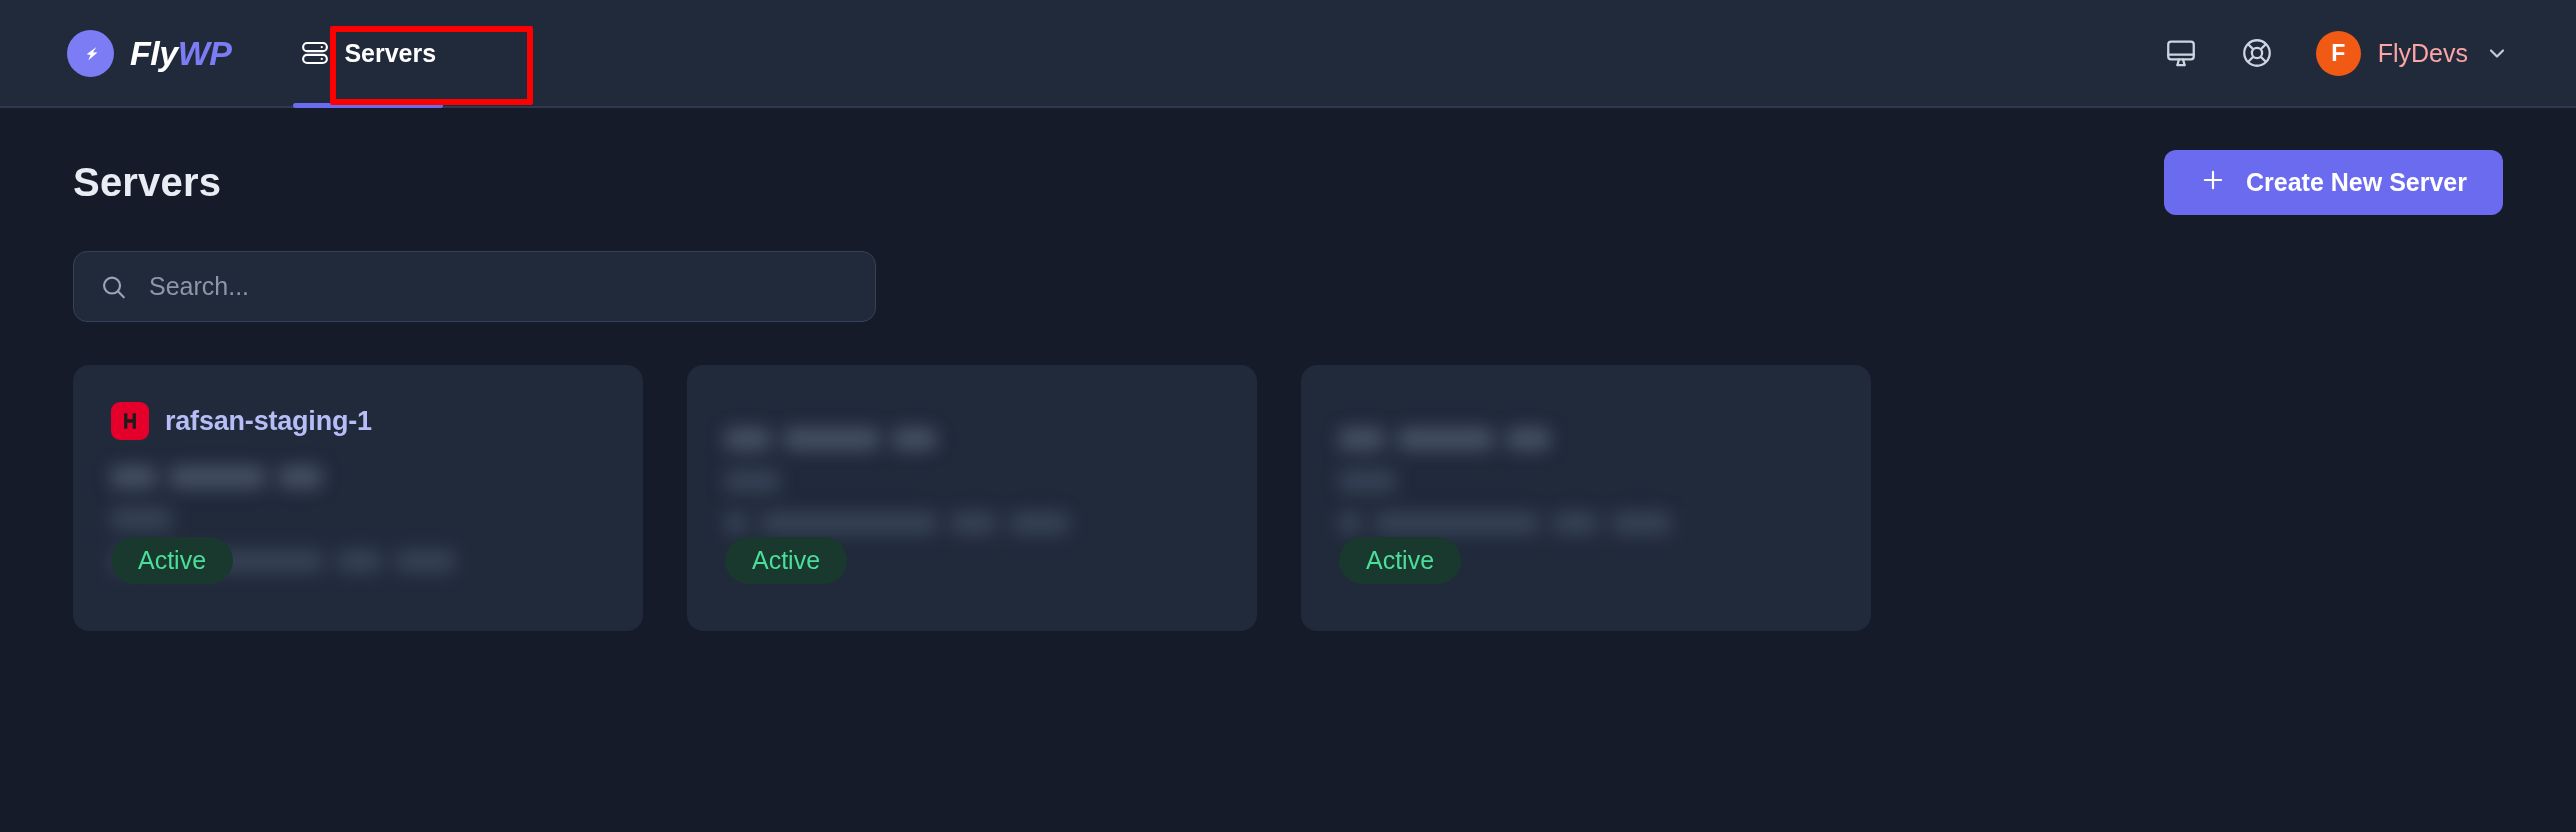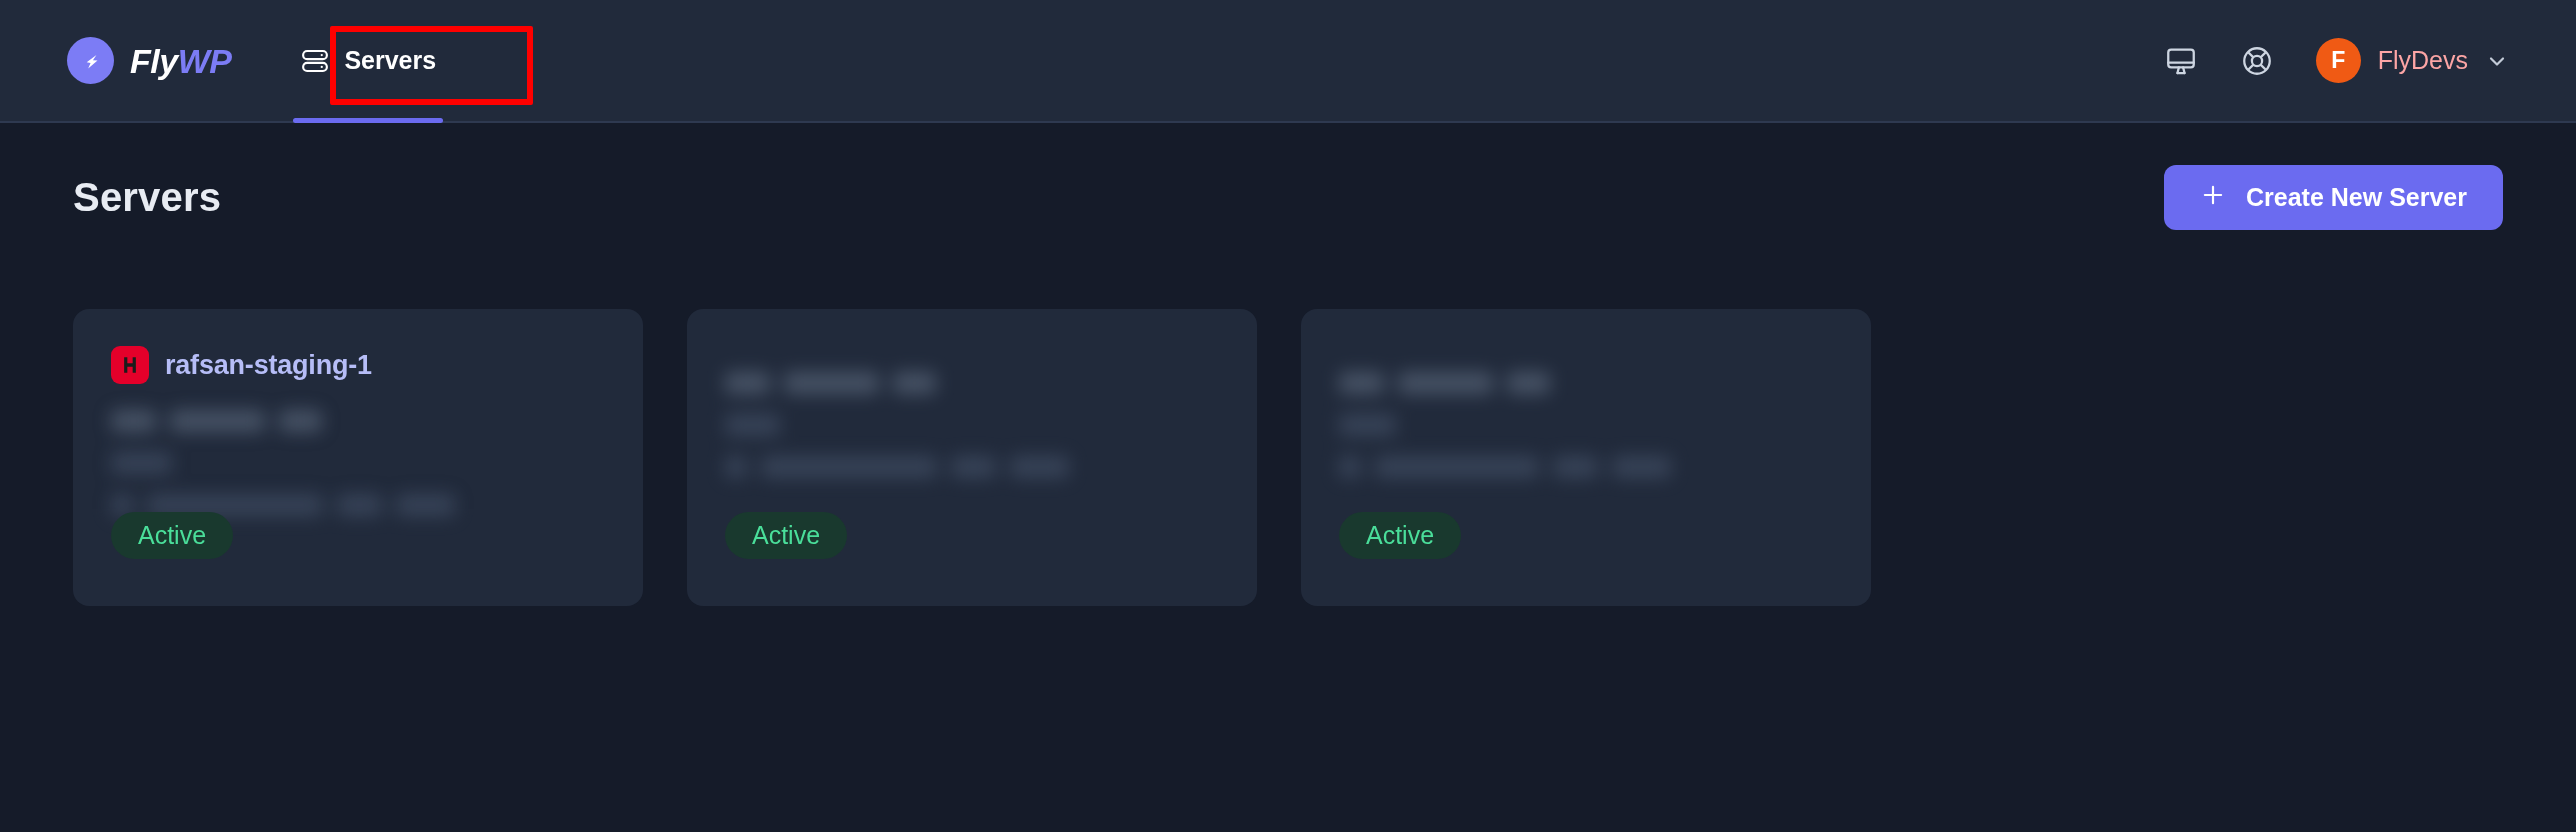--- a/index.html
+++ b/index.html
@@ -14,21 +14,21 @@
   body {
     background: #151b29;
     font-family: "Liberation Sans", sans-serif;
     color: #e5e9f0;
     -webkit-font-smoothing: antialiased;
   }
 
   
   .header {
     position: relative;
-    height: 123px;
+    height: 108px;
     background: #212a3b;
     border-bottom: 2px solid #2e3950;
     display: flex;
     align-items: center;
     padding: 0 67px;
   }
 
   .brand {
     display: flex;
     align-items: center;
@@ -259,21 +259,21 @@
   
   .cards {
     display: flex;
     gap: 44px;
     margin-top: 43px;
   }
 
   .card {
     position: relative;
     width: 570px;
-    height: 297px;
+    height: 266px;
     background: #212a3b;
     border-radius: 16px;
     padding: 37px 38px 0 38px;
     overflow: hidden;
     cursor: pointer;
   }
 
   .card-head {
     display: flex;
     align-items: center;
@@ -403,20 +403,29 @@
         <svg width="26" height="26" viewBox="0 0 24 24" fill="none" stroke="currentColor" stroke-width="2" stroke-linecap="round">
           <line x1="12" y1="4.5" x2="12" y2="19.5"></line>
             <line x1="4.5" y1="12" x2="19.5" y2="12"></line>
         </svg>
       </span>
       <span>Create New Server</span>
     </button>
   </div>
 
   <div class="toolbar">
+    <div class="search-wrap">
+      <span class="search-icon">
+        <svg width="29" height="29" viewBox="0 0 24 24" fill="none" stroke="currentColor" stroke-width="1.8" stroke-linecap="round">
+          <circle cx="10.8" cy="10.8" r="6.6"></circle>
+            <line x1="15.6" y1="15.6" x2="20.5" y2="20.5"></line>
+        </svg>
+      </span>
+      <input class="search-input" type="text" placeholder="Search..." style="">
+    </div>
 
   </div>
 
   <div class="cards">
 
     <div class="card">
       <div class="card-head">
         <span class="provider-logo">
           <svg width="22" height="22" viewBox="0 0 24 24">
             <path d="M5.6 3.6h3.5v6.6h5.8V3.6h3.5v16.8h-3.5v-6.6H9.1v6.6H5.6z" fill="#1b1b1b"></path>

